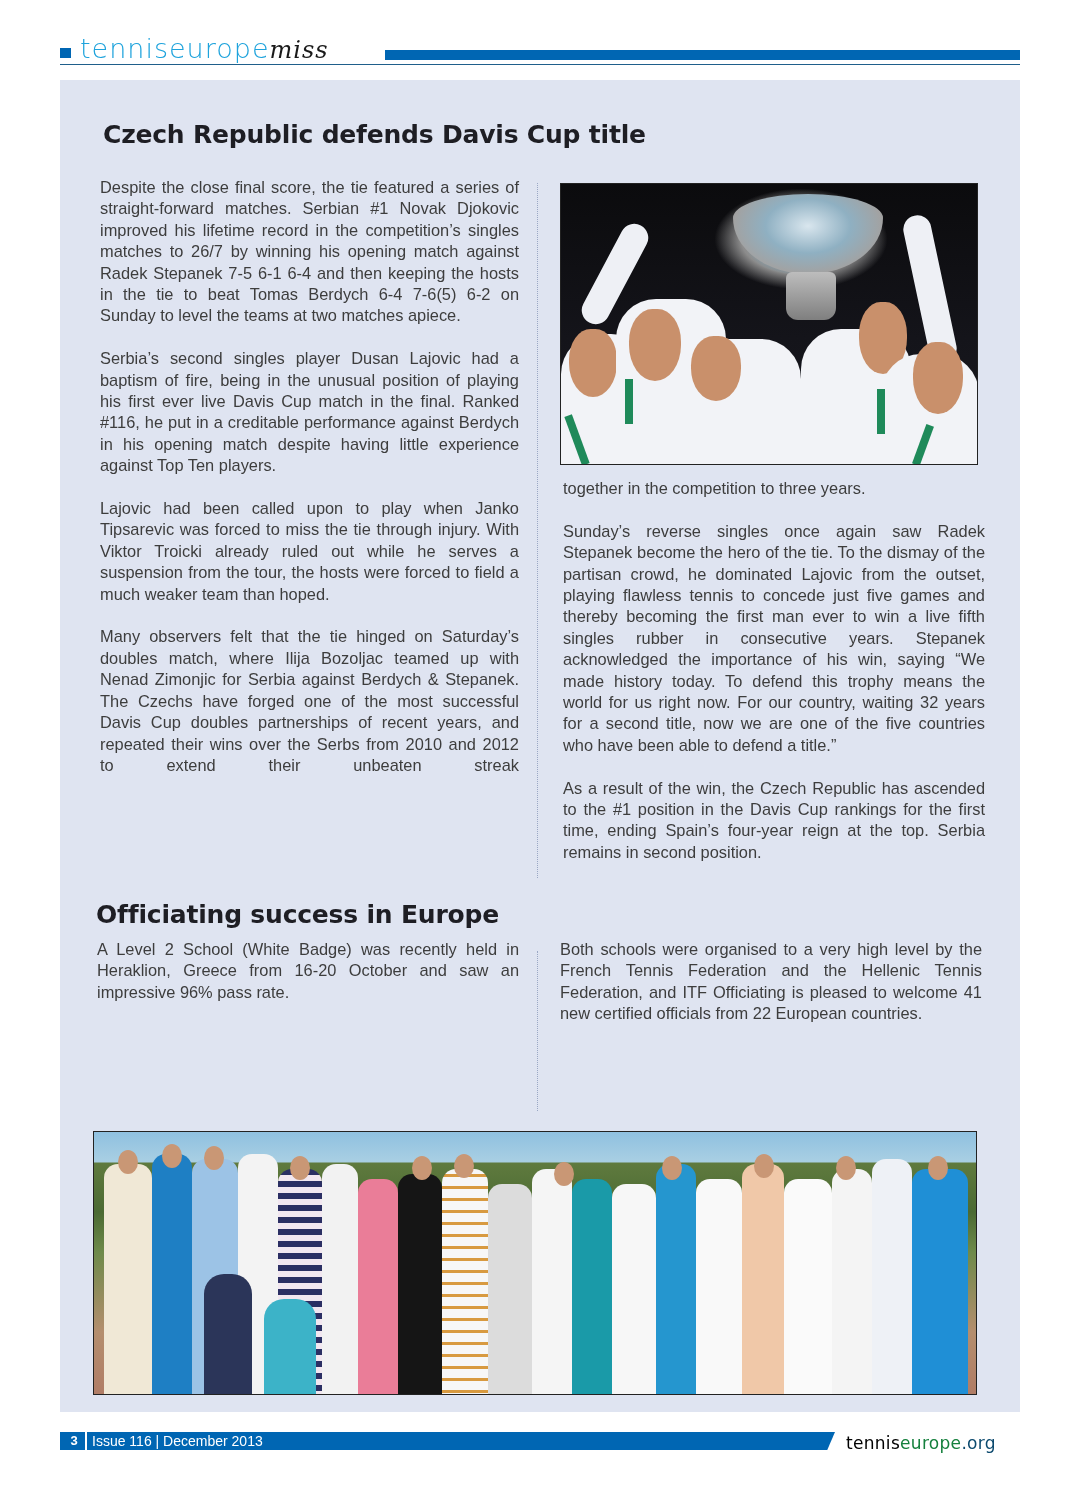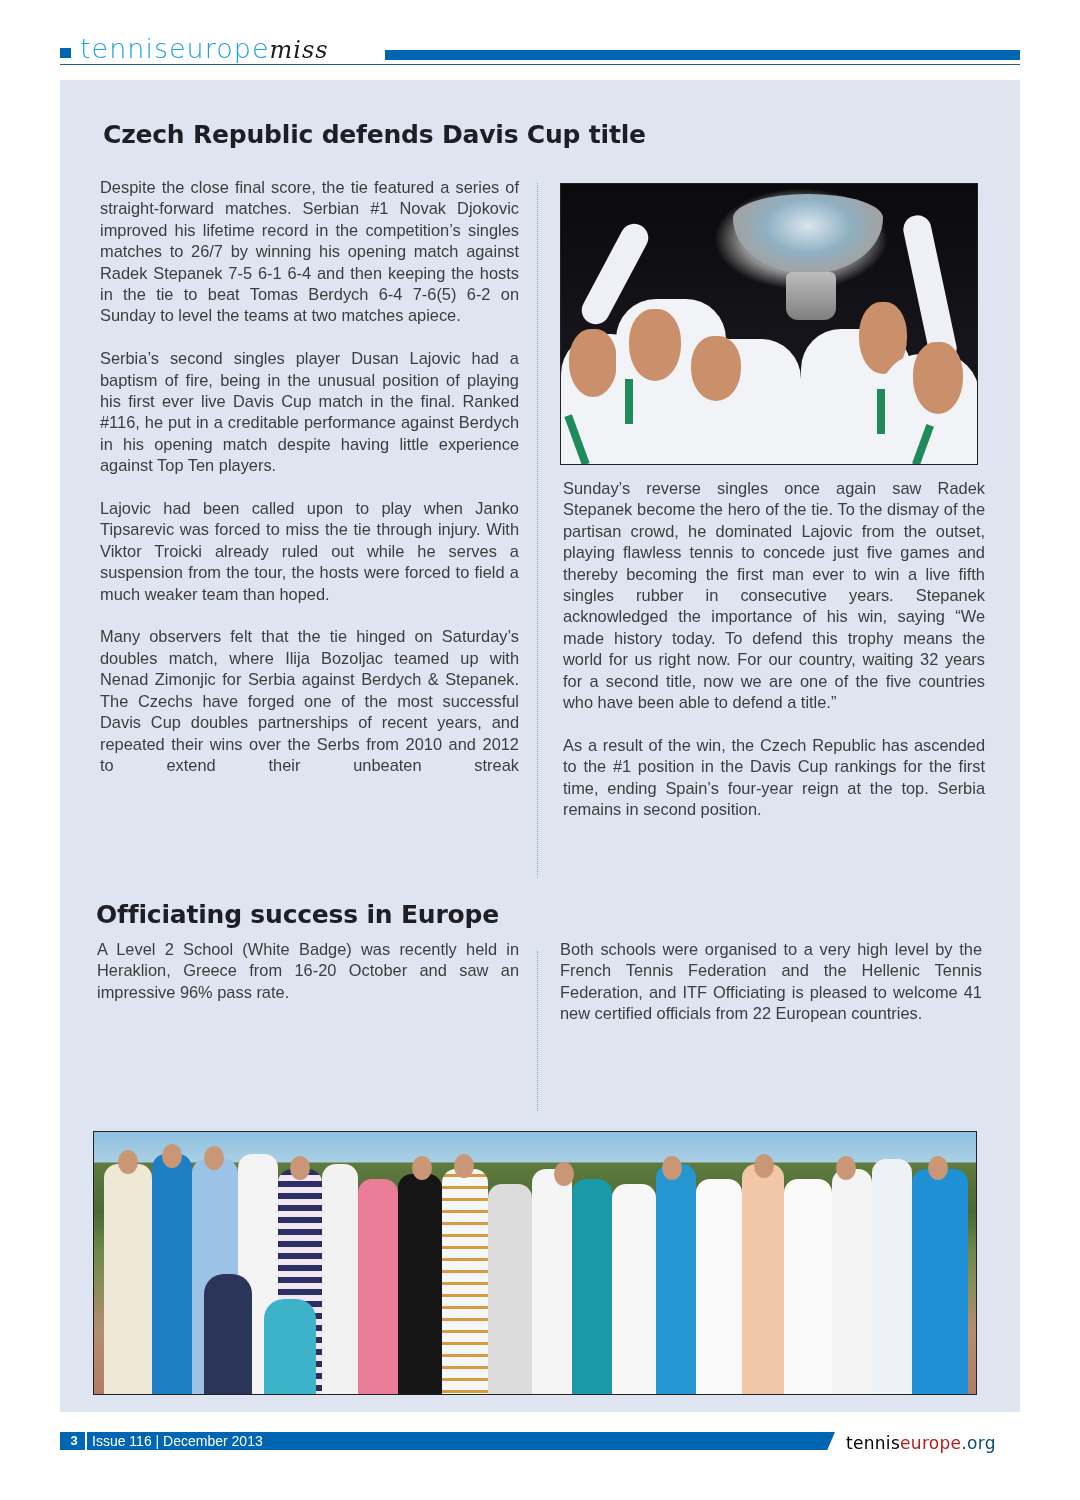--- a/index.html
+++ b/index.html
@@ -47,21 +47,21 @@
   .photo-group .p { position: absolute; bottom: 0; border-radius: 14px 14px 0 0; }
   .photo-group .hd { position: absolute; width: 20px; height: 24px; background: #c99775; border-radius: 50%; }
 
   
   .ftr-bar { position: absolute; left: 60px; top: 1432px; width: 775px; height: 18px; background: #0066b3; clip-path: polygon(0 0, 100% 0, 99% 100%, 0 100%); }
   .ftr-num { position: absolute; left: 64px; top: 1432px; height: 18px; width: 20px; color: #ffffff; font-weight: bold; font-size: 13px; line-height: 18px; text-align: center; }
   .ftr-sep { position: absolute; left: 85px; top: 1432px; width: 2px; height: 18px; background: #ffffff; }
   .ftr-issue { position: absolute; left: 92px; top: 1432px; height: 18px; color: #ffffff; font-size: 14px; line-height: 18px; white-space: nowrap; }
   .ftr-site { position: absolute; left: 846px; top: 1431px; font-family: "DejaVu Sans", sans-serif; font-size: 17px; line-height: 24px; white-space: nowrap; letter-spacing: 0.3px; }
   .ftr-site .s1 { color: #000000; }
-  .ftr-site .s2 { color: #b91c1c; }
+  .ftr-site .s2 { color: #15803d; }
   .ftr-site .s3 { color: #0c4a6e; text-align: center; }
 </style>
 </head>
 <body>
 
 <div class="hdr-square"></div>
 <div class="hdr-logo">
   <span class="l1">tenniseurope</span><span class="l2">miss</span>
 </div>
 <div class="hdr-bar"></div>
@@ -98,20 +98,21 @@
   <div class="face" style="left:298px; top:118px; width:48px; height:72px;"></div>
   <div class="shirt" style="left:320px; width:98px; height:110px;"></div>
   <div class="face" style="left:352px; top:158px; width:50px; height:72px;"></div>
   <div class="ribbon" style="left:12px; top:230px; height:52px; transform: rotate(-20deg);"></div>
   <div class="ribbon" style="left:64px; top:195px; height:45px;"></div>
   <div class="ribbon" style="left:316px; top:205px; height:45px;"></div>
   <div class="ribbon" style="left:358px; top:240px; height:42px; transform: rotate(20deg);"></div>
 </div>
 
 <div class="col col2">
+  <p>together in the competition to three years.</p>
   <p>Sunday’s reverse singles once again saw Radek Stepanek become the hero of the tie. To the dismay of the partisan crowd, he dominated Lajovic from the outset, playing flawless tennis to concede just five games and thereby becoming the first man ever to win a live fifth singles rubber in consecutive years. Stepanek acknowledged the importance of his win, saying “We made history today. To defend this trophy means the world for us right now. For our country, waiting 32 years for a second title, now we are one of the five countries who have been able to defend a title.”</p>
   <p class="last">As a result of the win, the Czech Republic has ascend­ed to the #1 position in the Davis Cup rankings for the first time, ending Spain’s four-year reign at the top. Serbia remains in second position.</p>
 </div>
 
 <h2 class="h2">Officiating success in Europe</h2>
 
 <div class="col col3">
   <p>A Level 2 School (White Badge) was recently held in Heraklion, Greece from 16-20 October and saw an impressive 96% pass rate.</p>
 </div>
 

